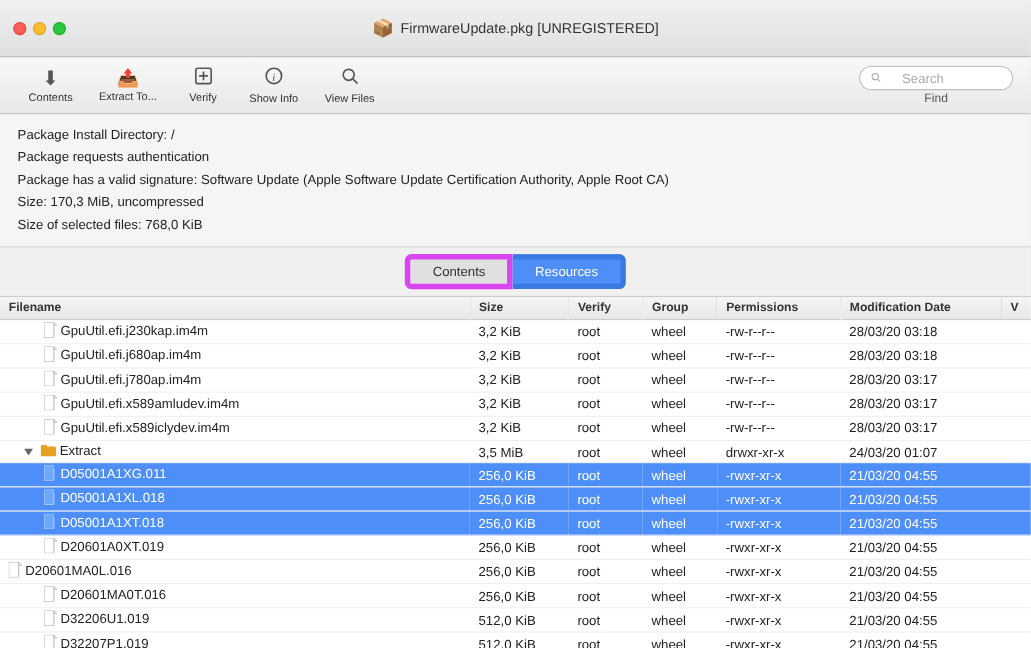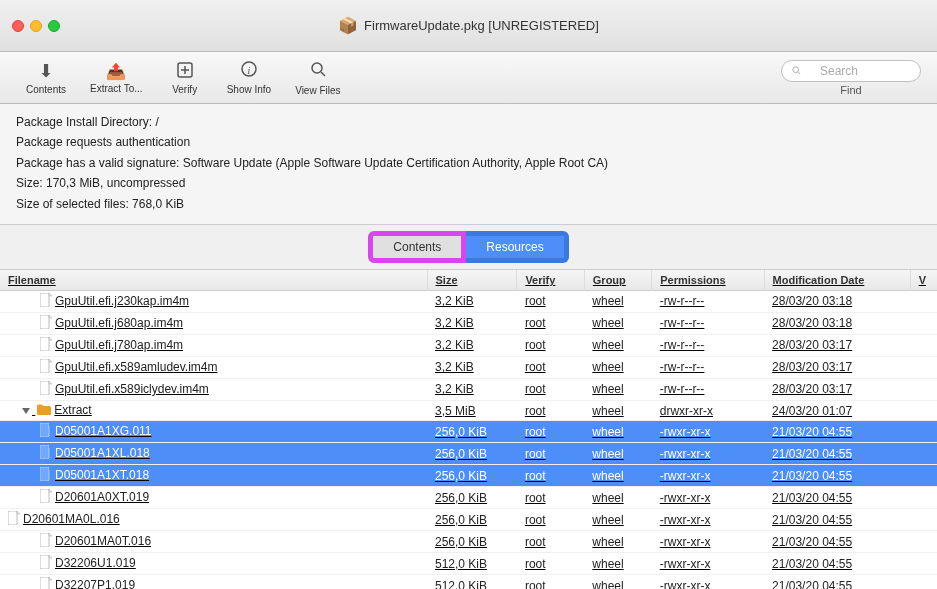--- a/index.html
+++ b/index.html
@@ -182,21 +182,20 @@
     .main-content {
       display: flex;
       flex-direction: column;
       height: calc(589px - 52px);
     }
     .table-section {
       flex: 1;
       overflow: hidden;
       display: flex;
       flex-direction: column;
-      text-decoration: underline;
     }
 
     
     .file-table-wrap::-webkit-scrollbar { width: 8px; }
     .file-table-wrap::-webkit-scrollbar-track { background: #f5f5f5; }
     .file-table-wrap::-webkit-scrollbar-thumb { background: #c0c0c0; border-radius: 4px; }
   </style>
 </head>
 <body>
 

